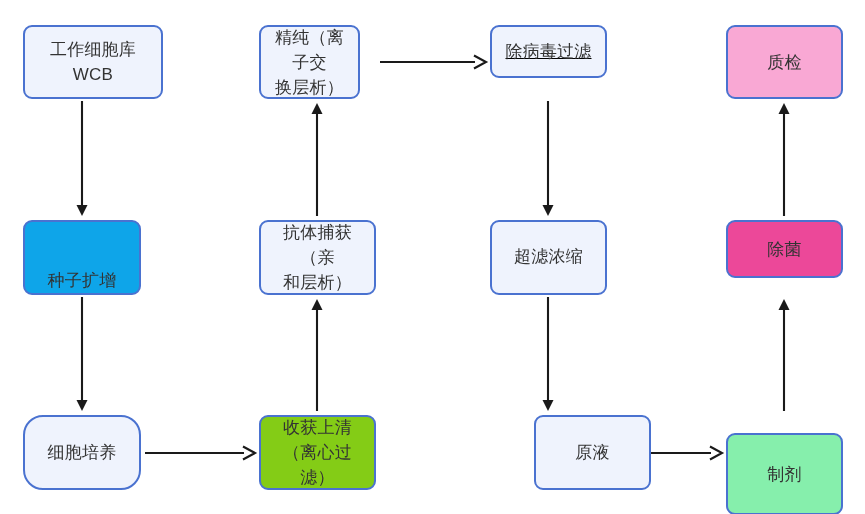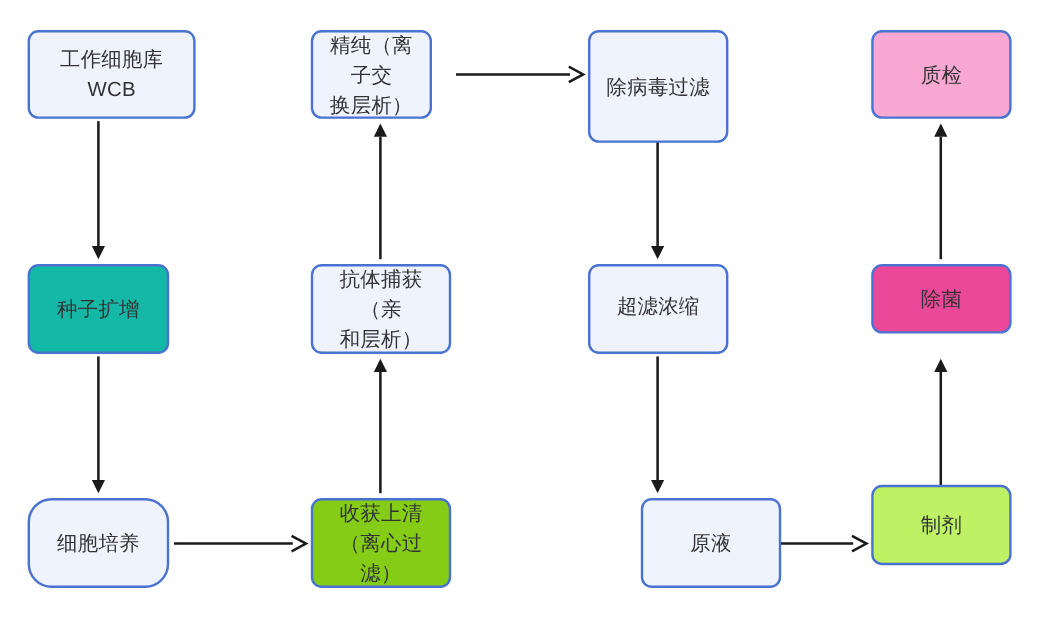--- a/index.html
+++ b/index.html
@@ -93,50 +93,50 @@
       <g>
         <line x1="784" y1="216" x2="784" y2="114" stroke="#1a1a1a" stroke-width="2.1"></line>
         <polygon points="778.5,114 789.5,114 784,103" fill="#1a1a1a"></polygon>
       </g>
     </svg>
   <div id="node-layer">
       <div class="node" style="left: 23px; top: 25px; width: 140px; height: 74px; background: rgb(239, 243, 253); border-color: rgb(74, 114, 208);">
         <span class="node-label" style="color: rgb(51, 51, 51);">工作细胞库
 WCB</span>
       </div>
-      <div class="node" style="left: 23px; top: 220px; width: 118px; height: 75px; background: #14b8a6; border-color: rgb(74, 114, 208);">
+      <div class="node" style="left: 23px; top: 220px; width: 118px; height: 75px; background: #0ea5e9; border-color: rgb(74, 114, 208); align-items: flex-end;">
         <span class="node-label" style="color: rgb(51, 51, 51);">种子扩增</span>
       </div>
       <div class="node" style="left: 23px; top: 415px; width: 118px; height: 75px; background: rgb(239, 243, 253); border-color: rgb(74, 114, 208); border-radius: 20px;">
         <span class="node-label" style="color: rgb(51, 51, 51);">细胞培养</span>
       </div>
       <div class="node" style="left: 259px; top: 25px; width: 101px; height: 74px; background: rgb(239, 243, 253); border-color: rgb(74, 114, 208);">
         <span class="node-label" style="color: rgb(51, 51, 51);">精纯（离子交
 换层析）</span>
       </div>
       <div class="node" style="left: 259px; top: 220px; width: 117px; height: 75px; background: rgb(239, 243, 253); border-color: rgb(74, 114, 208);">
         <span class="node-label" style="color: rgb(51, 51, 51);">抗体捕获（亲
 和层析）</span>
       </div>
       <div class="node" style="left: 259px; top: 415px; width: 117px; height: 75px; background: #84cc16; border-color: rgb(74, 114, 208);">
         <span class="node-label" style="color: rgb(51, 51, 51);">收获上清
 （离心过滤）</span>
       </div>
-      <div class="node" style="left: 490px; top: 25px; width: 117px; height: 94px; background: rgb(239, 243, 253); border-color: rgb(74, 114, 208);">
+      <div class="node" style="left: 490px; top: 25px; width: 117px; height: 53px; background: rgb(239, 243, 253); border-color: rgb(74, 114, 208); text-decoration: underline;">
         <span class="node-label" style="color: rgb(51, 51, 51);">除病毒过滤</span>
       </div>
       <div class="node" style="left: 490px; top: 220px; width: 117px; height: 75px; background: rgb(239, 243, 253); border-color: rgb(74, 114, 208); font-family: Liberation Mono, monospace;">
         <span class="node-label" style="color: rgb(51, 51, 51);">超滤浓缩</span>
       </div>
       <div class="node" style="left: 490px; top: 415px; width: 117px; height: 75px; background: rgb(239, 243, 253); border-color: rgb(74, 114, 208); margin-left: 44px;">
         <span class="node-label" style="color: rgb(51, 51, 51);">原液</span>
       </div>
       <div class="node" style="left: 726px; top: 25px; width: 117px; height: 74px; background: #f9a8d4; border-color: rgb(74, 114, 208);">
         <span class="node-label" style="color: rgb(51, 51, 51);">质检</span>
       </div>
       <div class="node" style="left: 726px; top: 220px; width: 117px; height: 58px; background: #ec4899; border-color: rgb(74, 114, 208);">
         <span class="node-label" style="color: rgb(51, 51, 51);">除菌</span>
       </div>
-      <div class="node" style="left: 726px; top: 404px; width: 117px; height: 67px; background: #bef264; border-color: rgb(74, 114, 208);">
+      <div class="node" style="left: 726px; top: 433px; width: 117px; height: 82px; background: #86efac; border-color: rgb(74, 114, 208);">
         <span class="node-label" style="color: rgb(51, 51, 51);">制剂</span>
       </div>
     </div>
 </div>
 
 </body></html>

